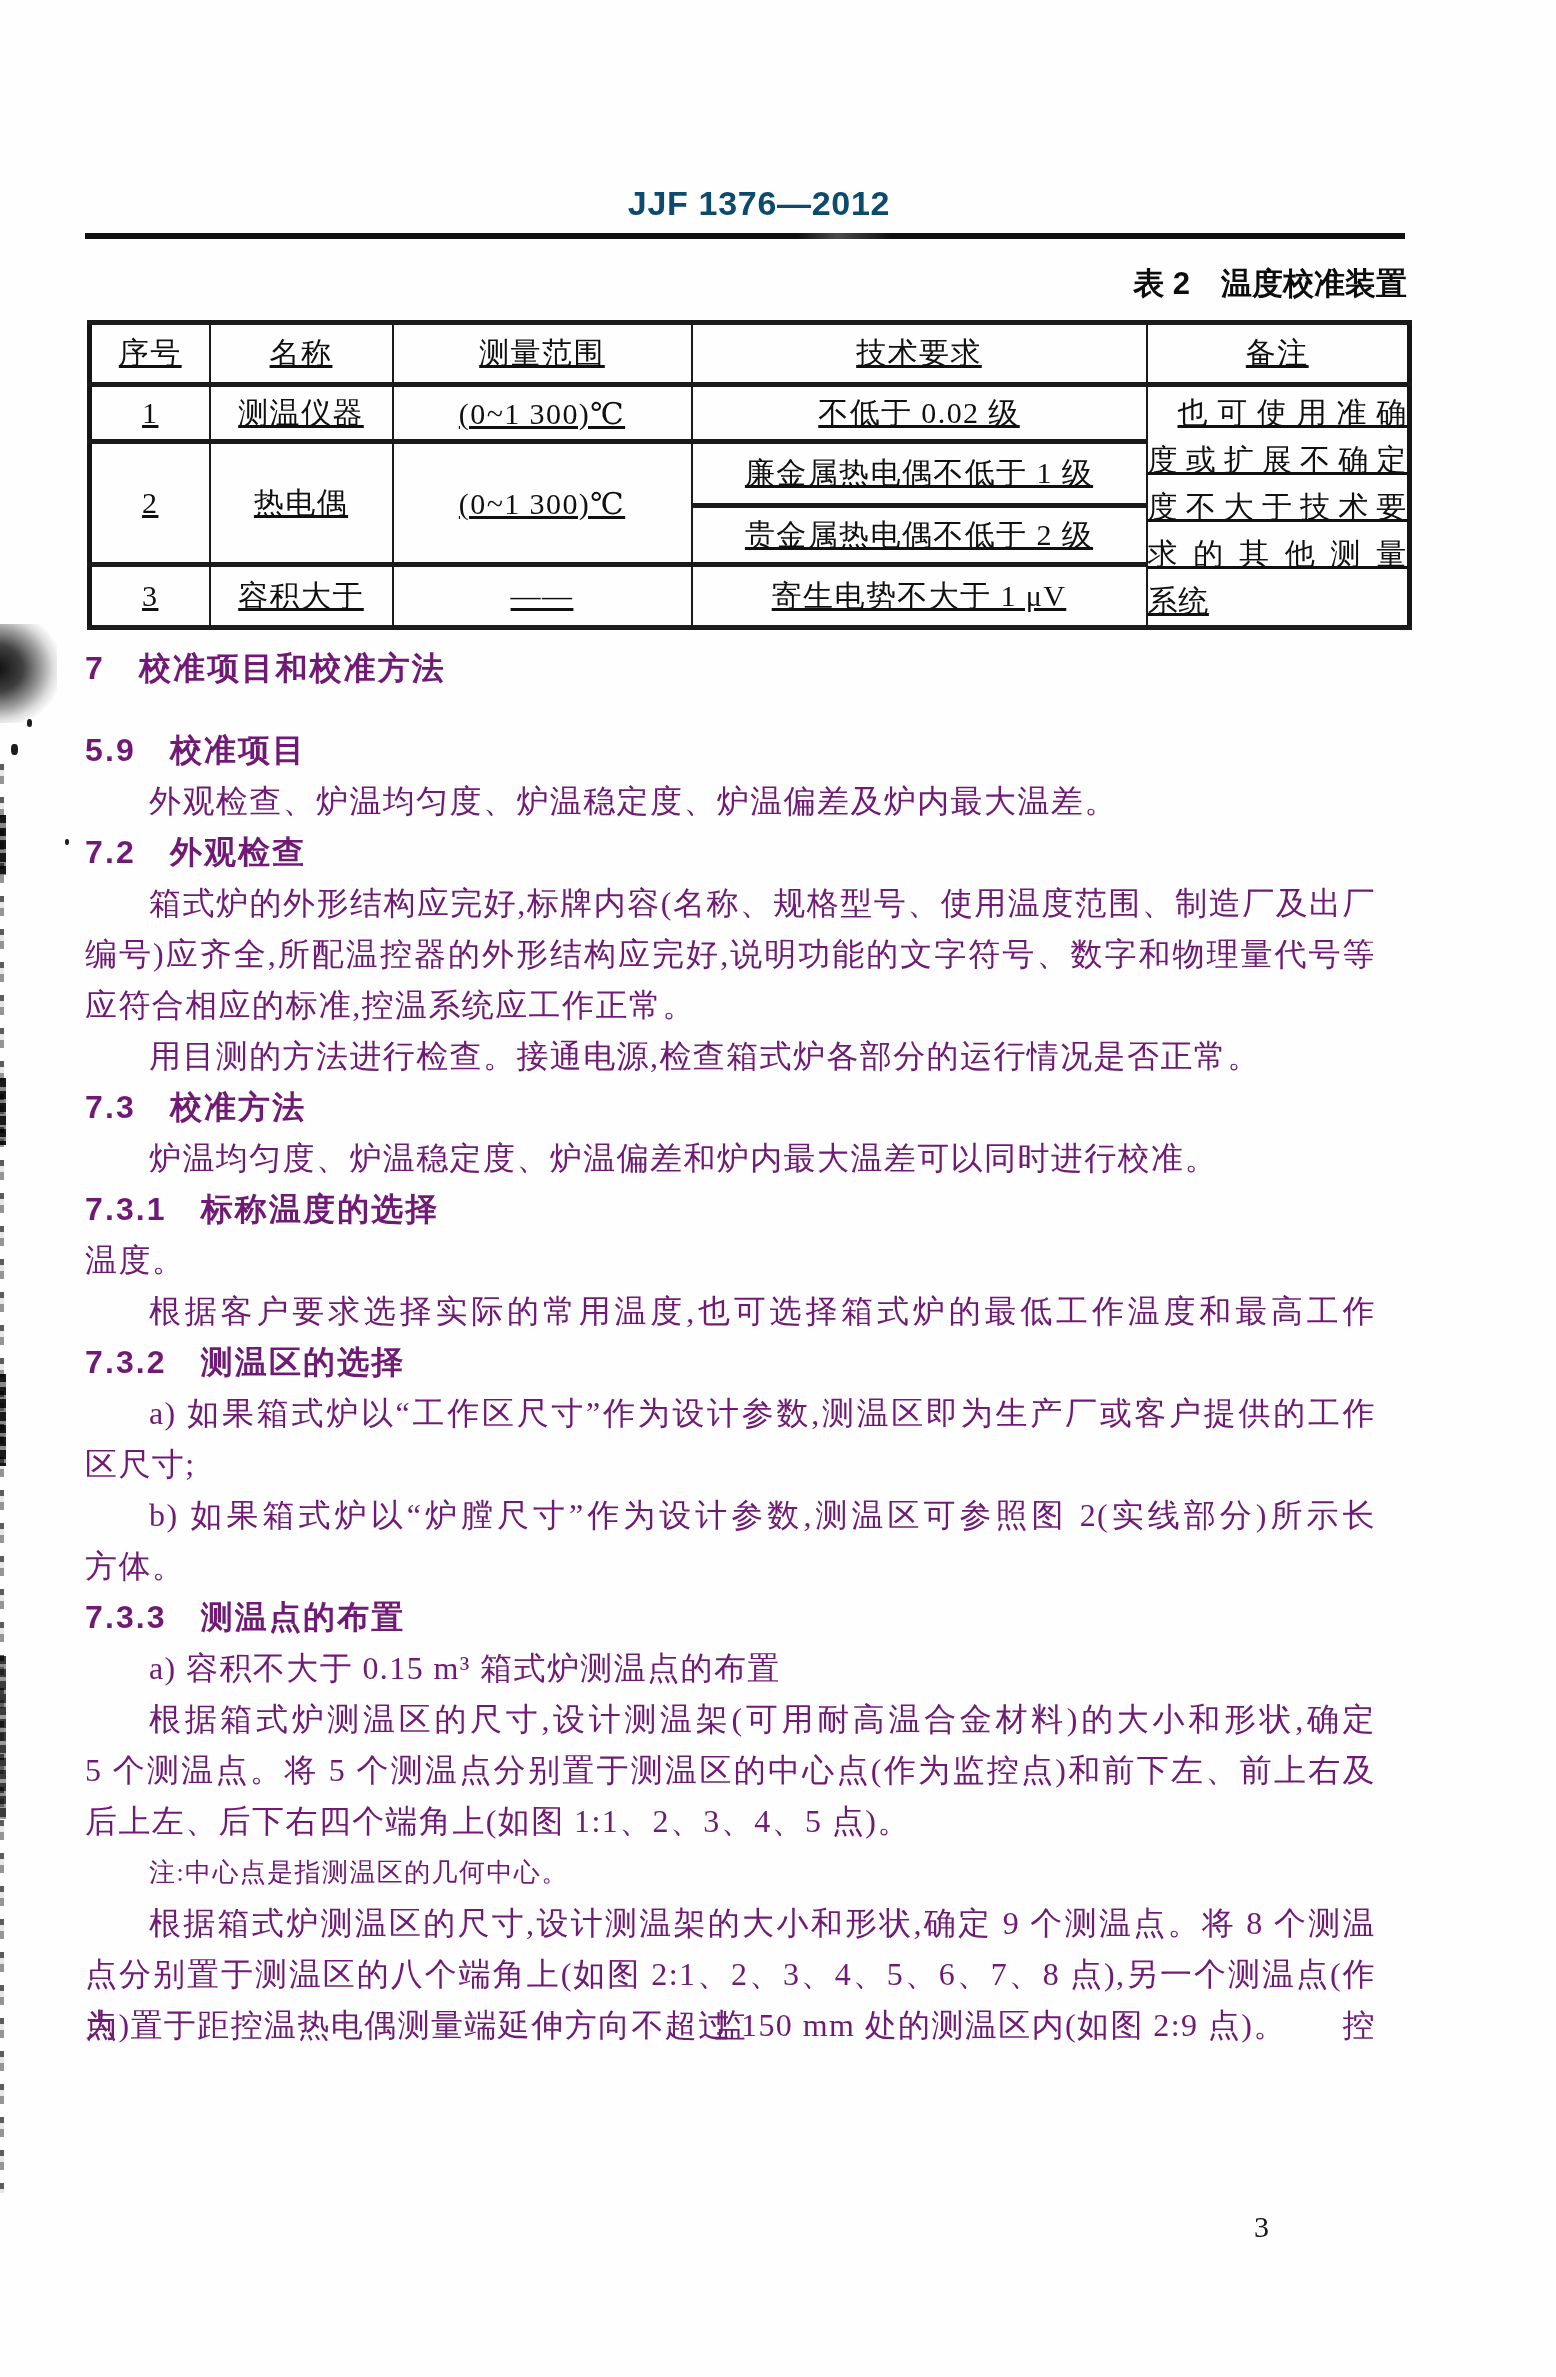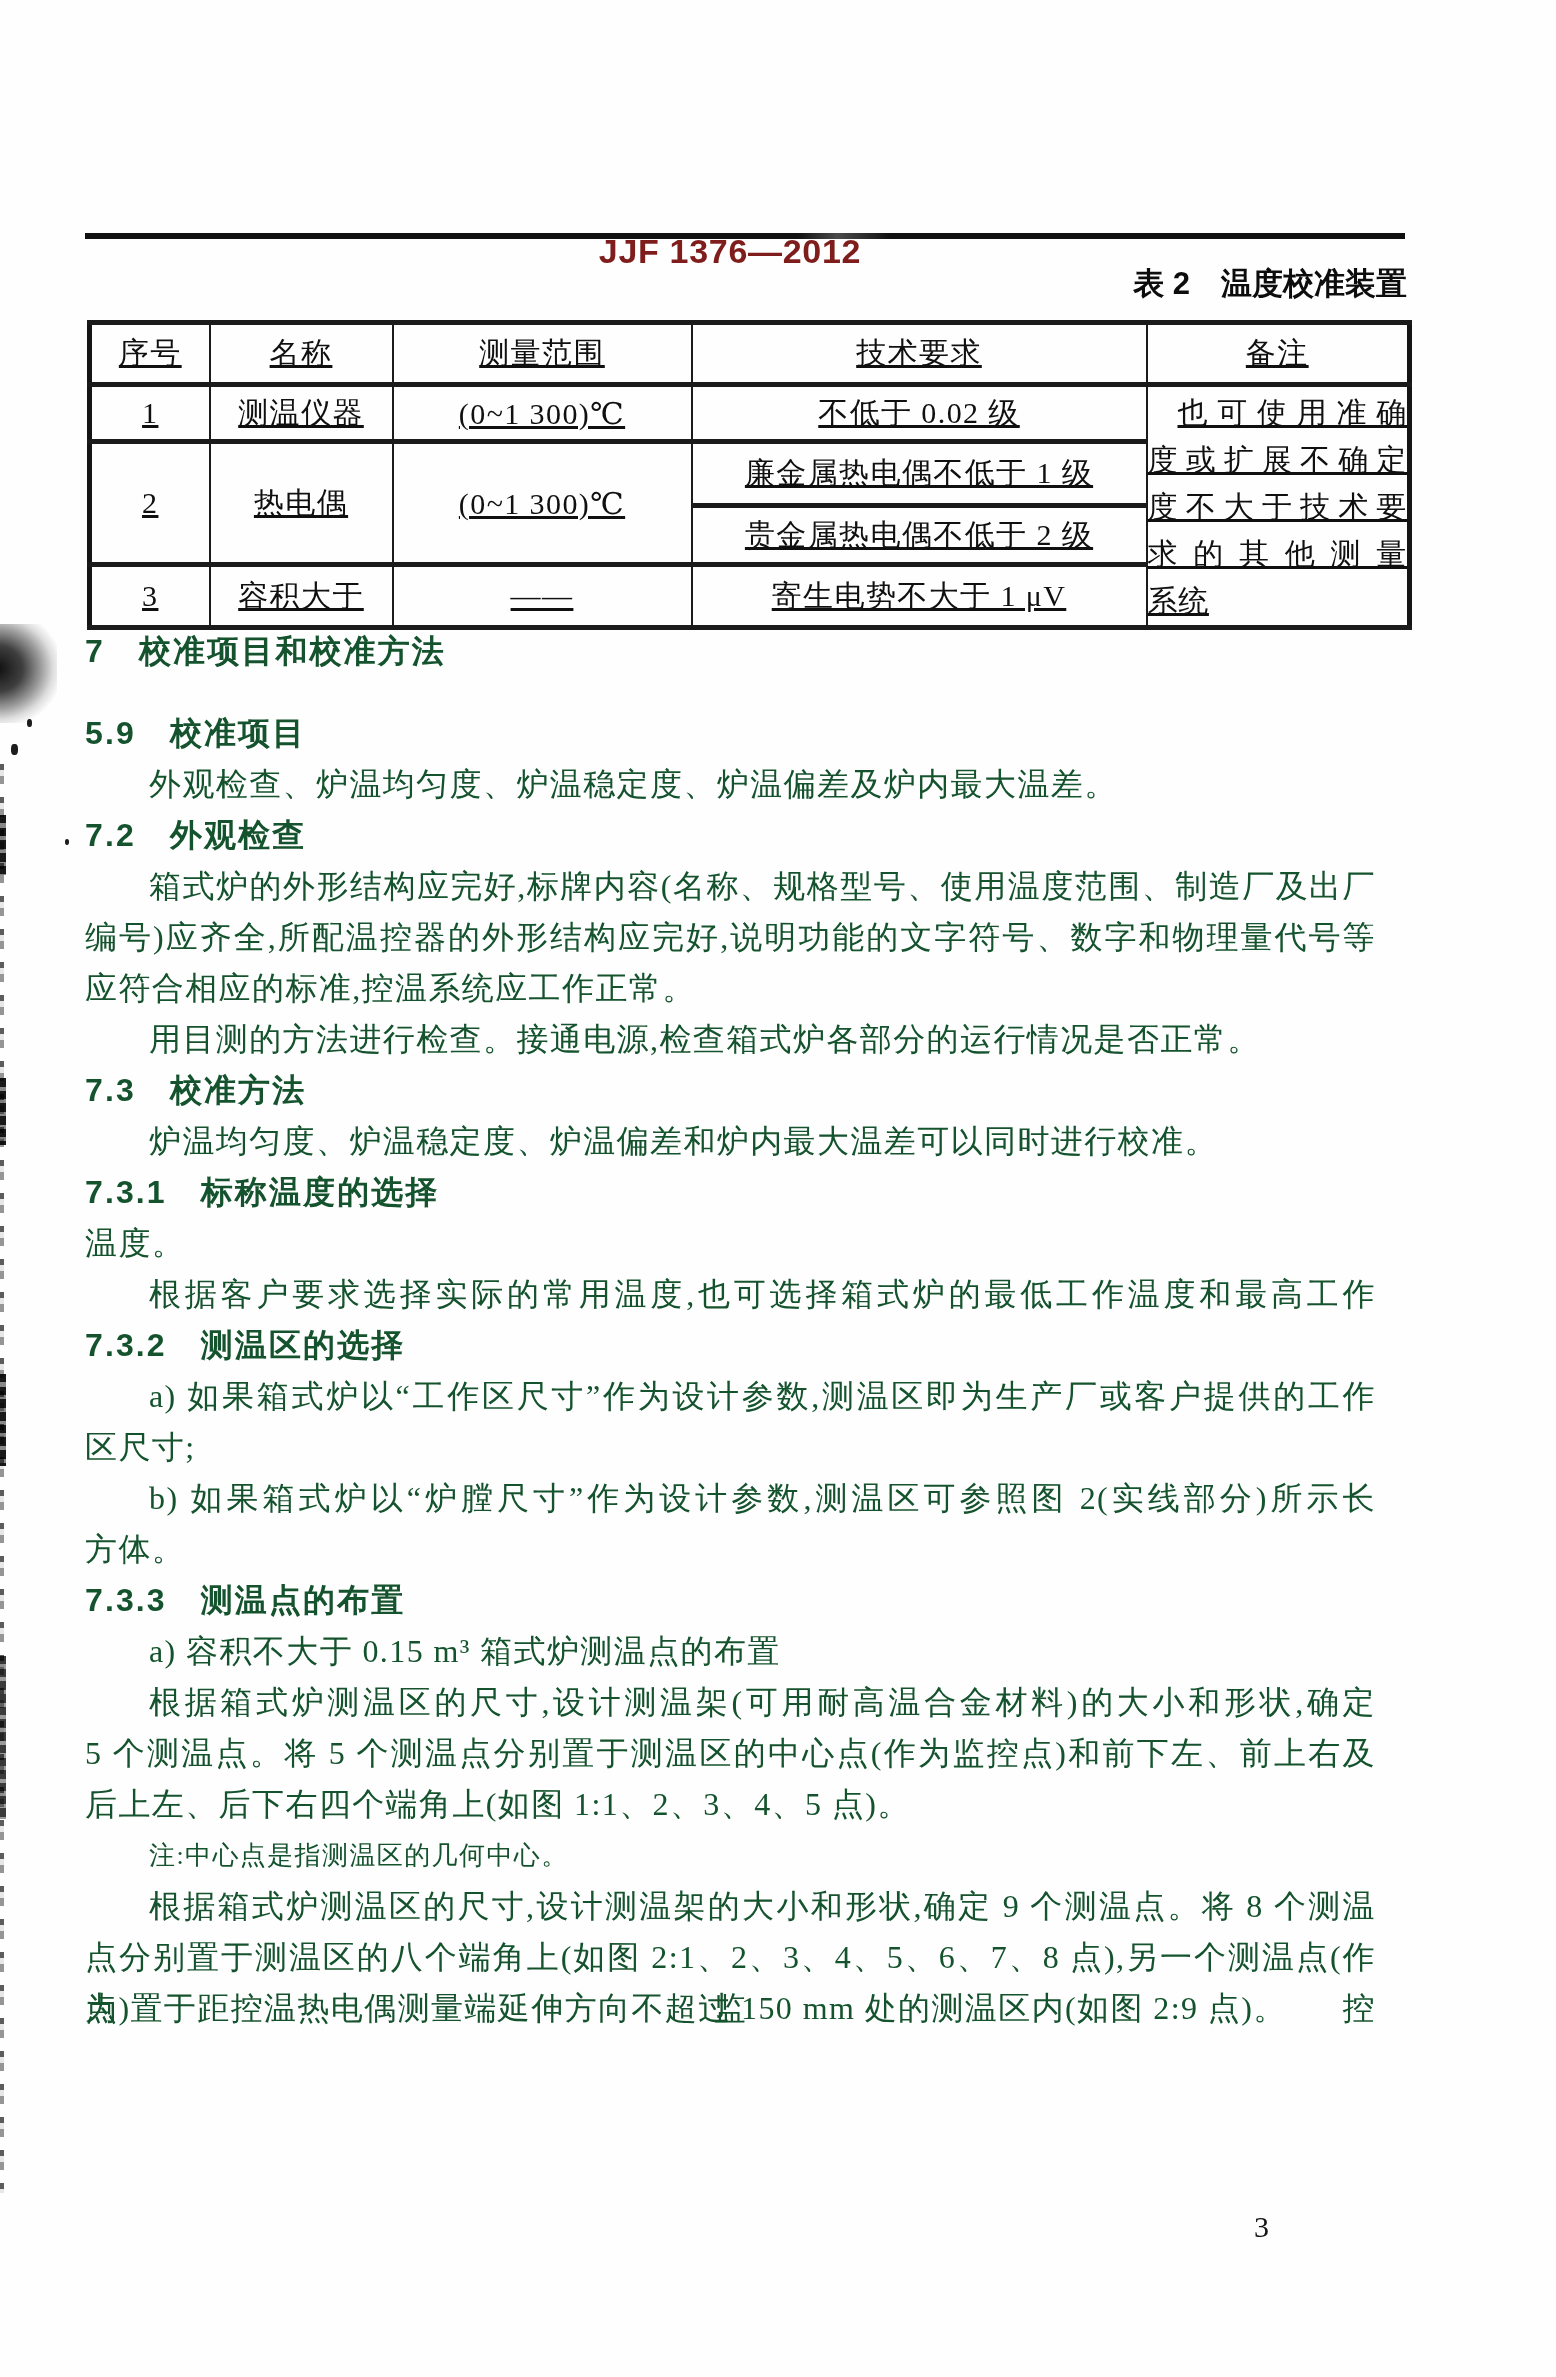--- a/index.html
+++ b/index.html
@@ -1,39 +1,39 @@
 <!DOCTYPE html>
 <html style="font-size:11.3px"><head>
 <meta charset="utf-8">
 <style>
   html,body{margin:0;padding:0;background:#888;}
   #page{position:relative;width:1557px;height:2377px;background:#fefefe;overflow:hidden;
         font-family:"Liberation Serif","DejaVu Serif",serif;color:#111;}
   
-  .doc-header{position:absolute;left:70px;top:183px;width:1320px;text-align:center;
+  .doc-header{position:absolute;left:99px;top:183px;width:1320px;text-align:center;
       font-family:"Liberation Sans","DejaVu Sans",sans-serif;font-weight:bold;
-      font-size:34px;line-height:40px;letter-spacing:0.7px;color:#7f1d1d;margin-top:48px;}
+      font-size:34px;line-height:40px;letter-spacing:0.7px;color:#0c4a6e;}
   .header-rule{position:absolute;left:85px;top:233px;width:1320px;height:6.4px;
       background:linear-gradient(90deg,#101010 0 54%,#4a4a4a 57%,#101010 61%,#101010 100%);}
   .table-caption{position:absolute;left:87px;top:265px;width:1320px;text-align:right;
       font-family:"Liberation Sans","DejaVu Sans",sans-serif;font-weight:bold;
       font-size:31px;line-height:38px;color:#0d0d0d;}
   
   .cal-table{position:absolute;left:87px;top:320px;width:1320px;height:304px;
       border-collapse:collapse;table-layout:fixed;font-size:30px;color:#101010;}
   .cal-table td,.cal-table th{border:2.8px solid #1b1b1b;border-top-width:5px;border-bottom-width:5px;
       padding:0;text-align:center;vertical-align:middle;font-weight:normal;letter-spacing:1.4px;}
   .cal-table{border:5.7px solid #151515;text-decoration:underline;}
   .cal-table th{font-size:30px;}
   .remark-cell{vertical-align:top;text-align:left;padding:7px 11.3px 0 11.3px;}
   .remark-line{line-height:47px;text-align:justify;text-align-last:justify;letter-spacing:0.7px;}
   .remark-line.first{text-indent:1em;}
   .remark-line.last{text-align-last:left;}
   
-  .content{position:absolute;left:85px;top:626px;width:1291px;font-size:32px;color:#14532d;}
+  .content{position:absolute;left:85px;top:643px;width:1291px;font-size:32px;color:#701a75;}
   .line{line-height:51px;height:51px;white-space:nowrap;letter-spacing:1.4px;}
   .line.j{white-space:normal;text-align:justify;text-align-last:justify;}
   .line.ind{padding-left:64px;}
   .line.h{font-family:"Liberation Sans","DejaVu Sans",sans-serif;font-weight:bold;letter-spacing:2.1px;}
   .line.g{margin-bottom:31px;}
   .line.note{font-size:26px;}
   .page-number{position:absolute;left:1254px;top:2209px;font-size:30px;line-height:35px;color:#151515;}
   
   .artifact{position:absolute;pointer-events:none;}
   .blob{left:0;top:624px;width:57px;height:99px;filter:blur(0.7px);

